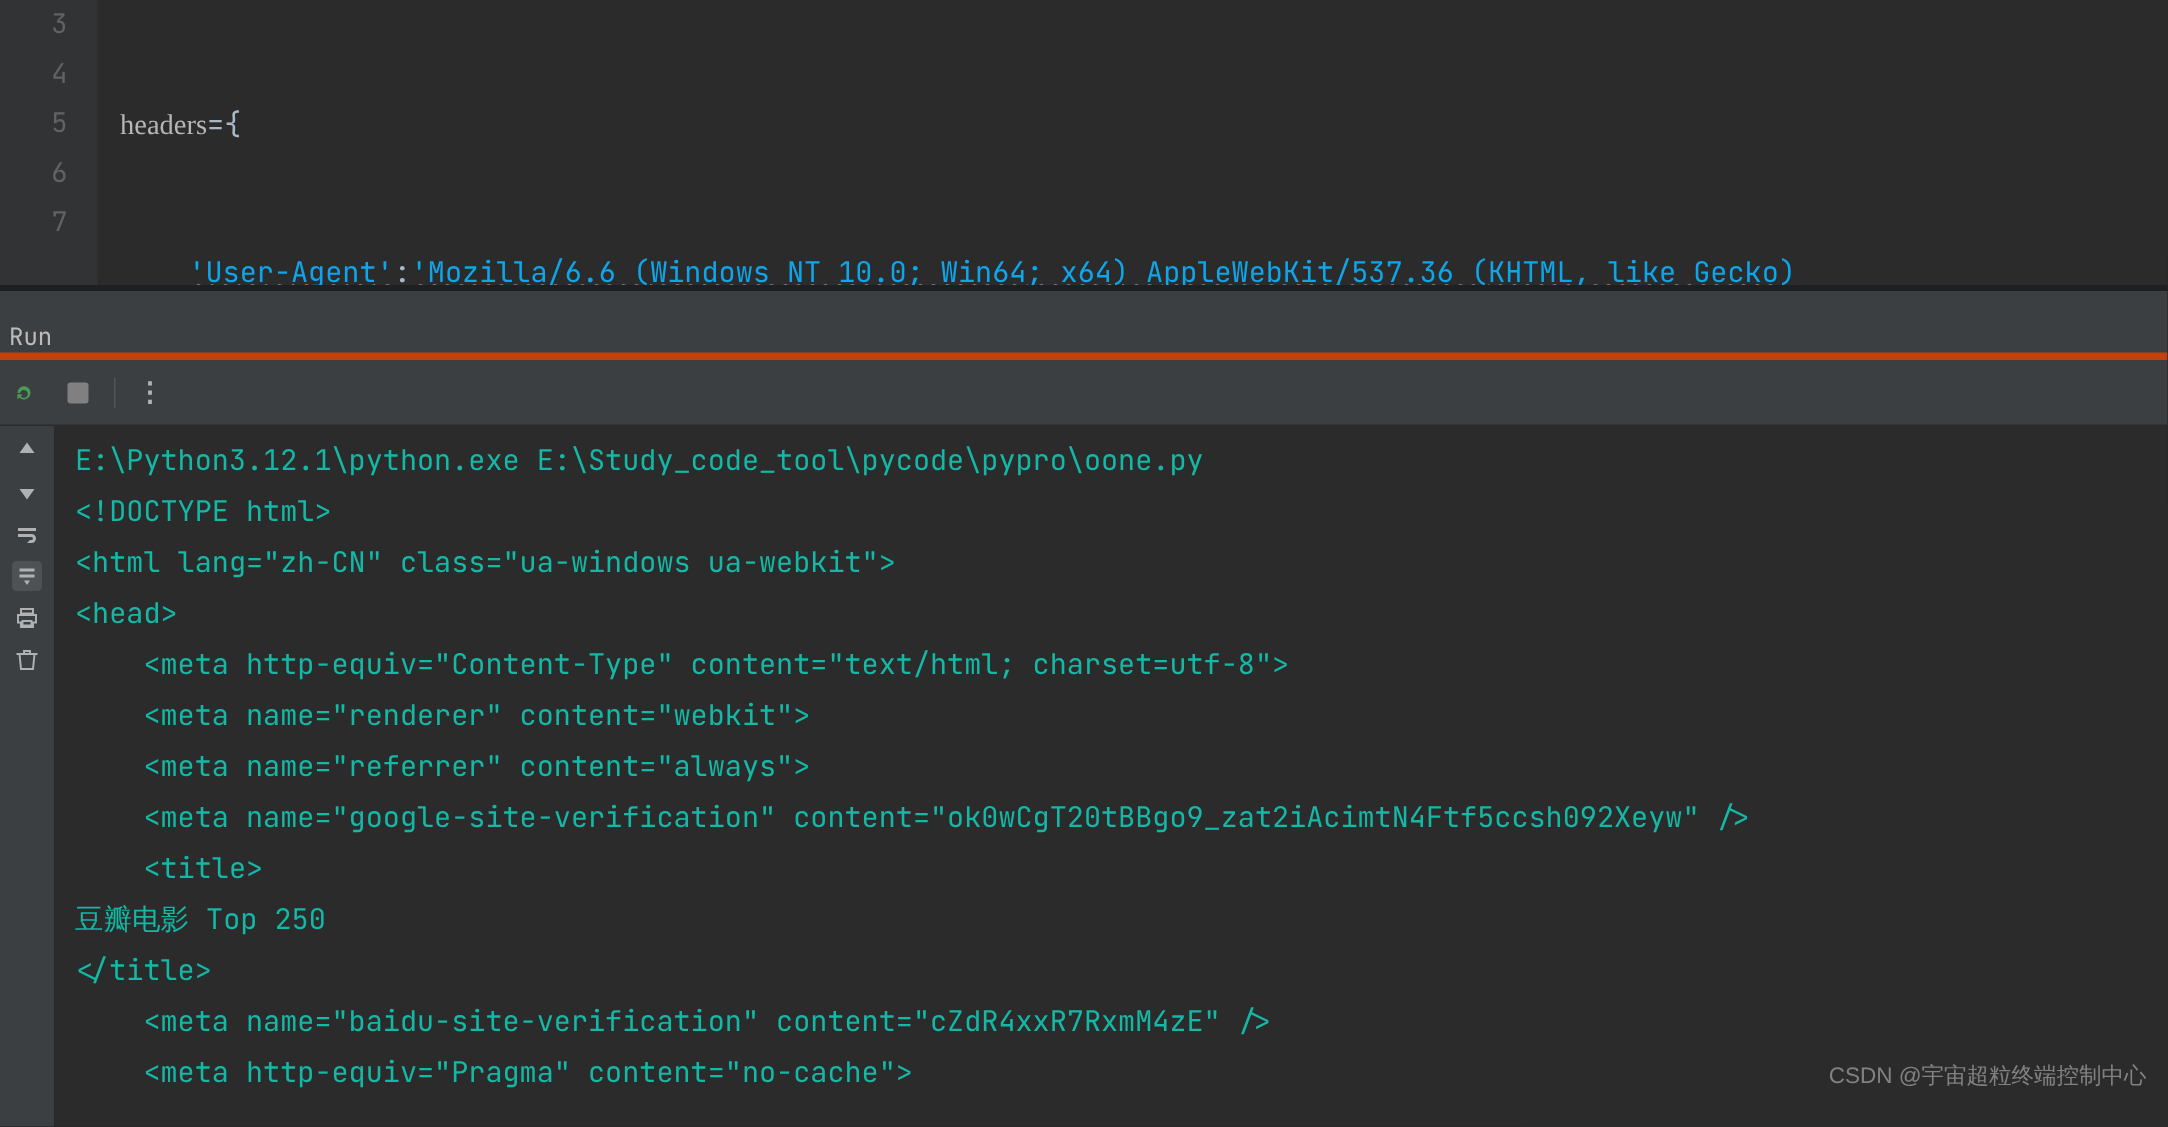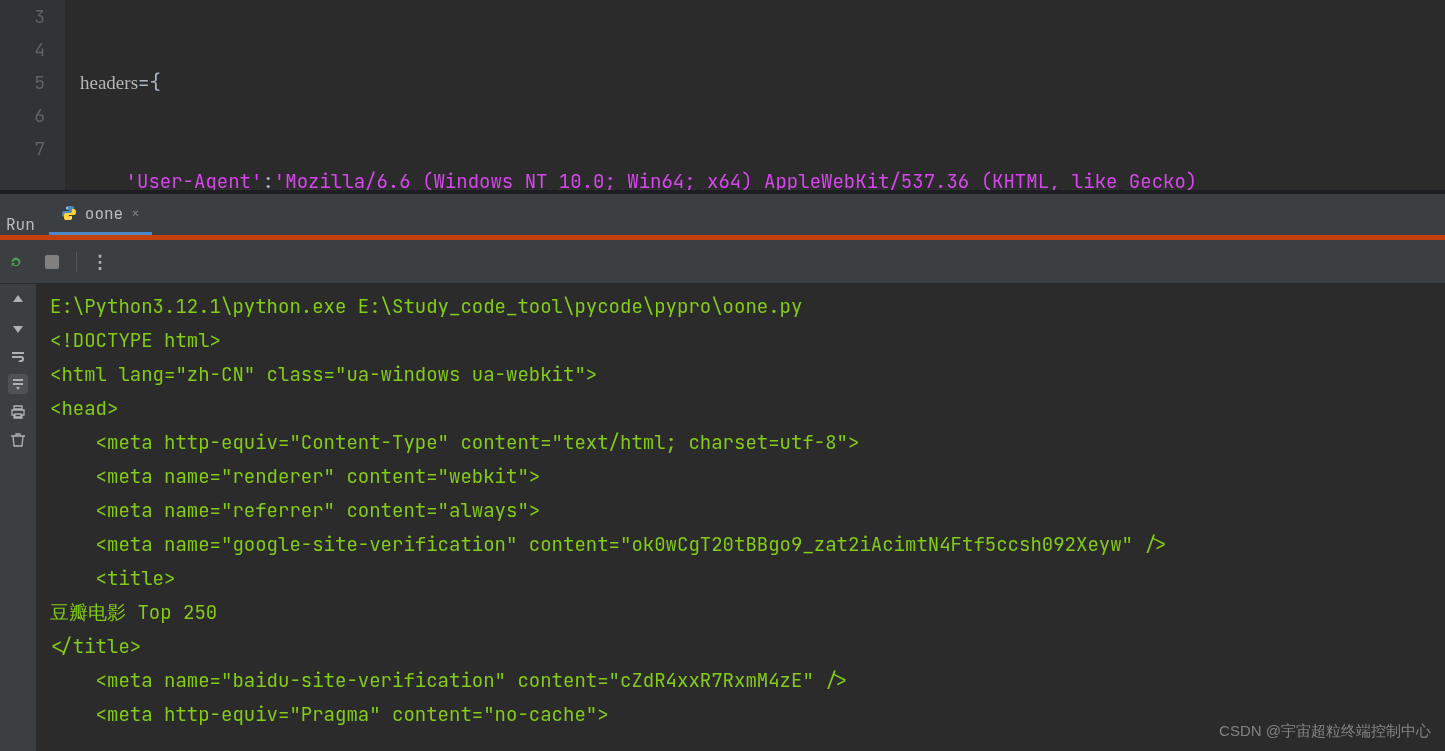--- a/index.html
+++ b/index.html
@@ -32,21 +32,21 @@
   flex: 1;
   padding-left: 15px;
   line-height: 33px;
   font-size: 19px;
   white-space: pre;
   overflow: hidden;
   position: relative;
 }
 .code-line { height: 33px; position: relative; }
 .kw-var { color: #b6b6b6; font-family: Liberation Serif, serif; }
-.str { color: #d946ef; }
+.str { color: #0ea5e9; }
 .separator {
   height: 4px;
   background: #1e1f22;
 }
 .run-header {
   height: 46px;
   background: #3c3f41;
   display: flex;
   align-items: flex-end;
   border-bottom: 5px solid #c2410c;
@@ -129,28 +129,28 @@
   justify-content: center;
   color: #afb1b3;
 }
 .gutter-icon svg { width: 16px; height: 16px; fill: #afb1b3; }
 .gutter-icon.scroll-end { background: #4e5254; border-radius: 3px; }
 .console-output {
   flex: 1;
   padding: 6px 14px;
   font-size: 19px;
   line-height: 34px;
-  color: #84cc16;
+  color: #14b8a6;
   white-space: pre;
   overflow: hidden;
 }
 .watermark {
   position: fixed;
   right: 14px;
-  bottom: 10px;
+  bottom: 24px;
   color: rgba(200,200,200,0.55);
   font-size: 15px;
   font-family: sans-serif;
 }
 </style>
 </head>
 <body>
 
 <div class="editor-area">
   <div class="gutter">
@@ -166,32 +166,20 @@
     
     
     
   </div>
 </div>
 
 <div class="separator"></div>
 
 <div class="run-header">
   <div class="run-label">Run</div>
-  <div class="run-tab">
-    <span class="py-icon">
-      <svg viewBox="0 0 16 16">
-          <path fill="#4b8bbe" d="M7 1C5 1 5 3 5 3v2h3v1H3S1 6 1 9s2 3 2 3h2v-2s0-2 2-2h4s2 0 2-2V3s0-2-2-2H7z"></path>
-          <circle cx="6" cy="3" r="0.8" fill="#fff"></circle>
-          <path fill="#ffd43b" d="M9 15c2 0 2-2 2-2v-2H8v-1h5s2 0 2-3-2-3-2-3h-2v2s0 2-2 2H5s-2 0-2 2v3s0 2 2 2h4z"></path>
-          <circle cx="10" cy="13" r="0.8" fill="#fff"></circle>
-        </svg>
-    </span>
-    <span>oone</span>
-    <span class="tab-close">×</span>
-  </div>
 </div>
 
 <div class="run-toolbar">
   <div class="toolbar-btn rerun-icon">
     <svg viewBox="0 0 16 16">
         <path d="M3 8a5 5 0 1 1 1.5 3.5L3 13v-4h4l-1.5 1.5A3 3 0 1 0 5 8H3z"></path>
       </svg>
   </div>
   <div class="toolbar-btn">
     <div class="stop-icon"></div>

